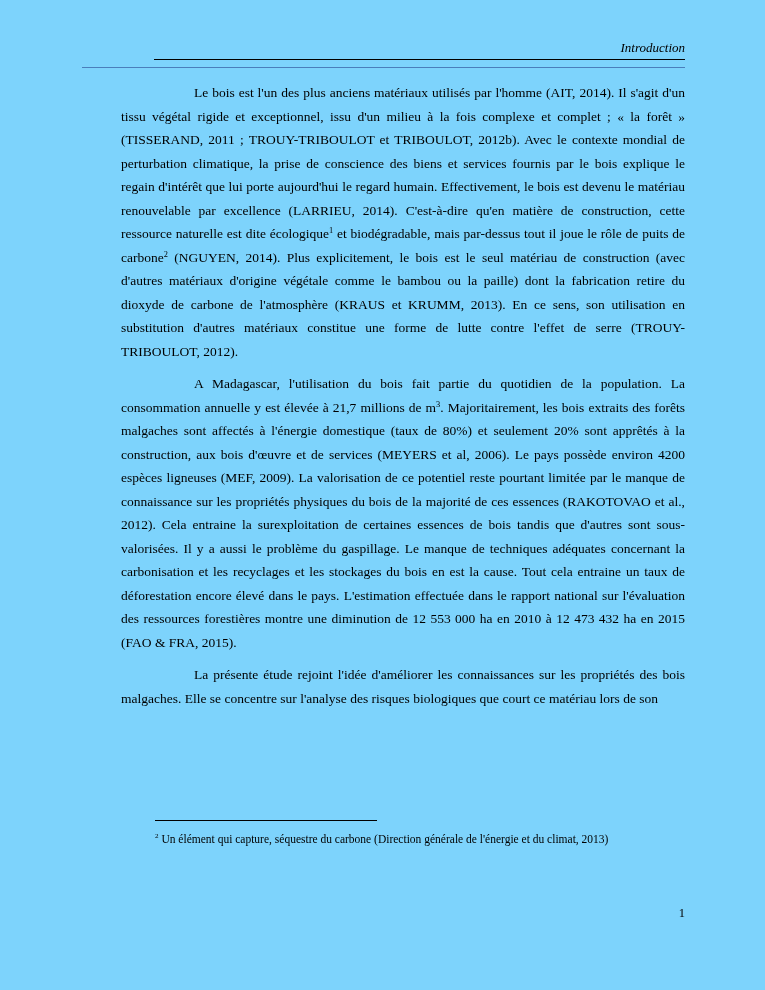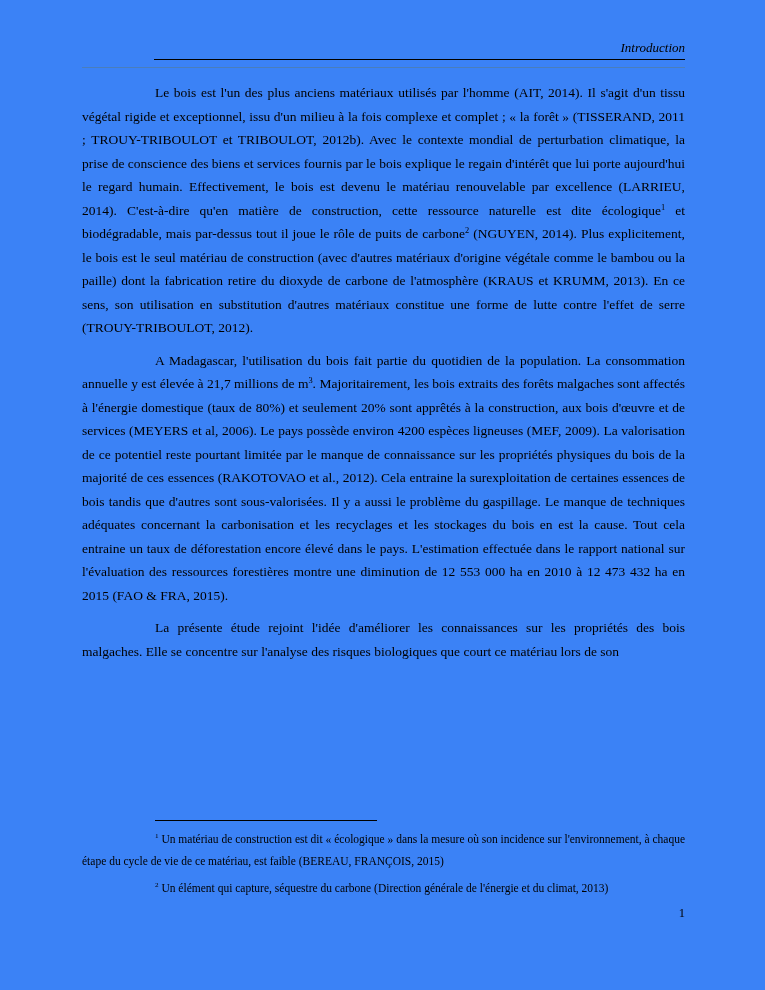--- a/index.html
+++ b/index.html
@@ -1,34 +1,34 @@
 <!DOCTYPE html>
 <html><head>
 <meta charset="utf-8">
 <style>
   html,body{margin:0;padding:0;background:#e9e9e9;}
   .page{
-    width:765px;height:990px;background:#3b82f6;position:relative;
+    width:765px;height:990px;background:#7dd3fc;position:relative;
     box-sizing:border-box;margin:0 auto;
     font-family:"Liberation Serif","DejaVu Serif",serif;
     color:#000;overflow:hidden;
   }
   .content{position:absolute;left:82px;right:80px;top:0;}
   .running-header{
     padding-top:40px;text-align:right;font-style:italic;
     font-size:13px;padding-bottom:3px;
   }
   .header-rule{border-bottom:1.5px solid #000;margin-left:72px;}
   .chapter-heading{
     margin:62px 0 0 0;text-align:center;color:#1f3864;
     font-size:20px;font-weight:bold;letter-spacing:0.3px;
   }
   .chapter-heading .num{margin-right:18px;}
   .heading-rule{border-bottom:1px solid #4a7ebb;margin-top:7px;}
-  .body-text{margin-top:13px;}
+  .body-text{margin-top:13px;margin-left:39px;}
   .body-text p{
     margin:0 0 9px 0;font-size:13.5px;line-height:23.5px;
     text-align:justify;text-indent:73px;
   }
   sup{font-size:0.62em;line-height:0;vertical-align:super;}
   .footnotes{position:absolute;left:82px;right:80px;top:820px;}
   .footnote-rule{width:222px;border-bottom:1px solid #000;margin-left:73px;margin-bottom:7px;}
   .footnote{
     font-size:11.5px;line-height:22px;text-align:justify;
     text-indent:73px;margin:0 0 5px 0;
@@ -53,18 +53,17 @@
 
       <p><span>A Madagascar, l'utilisation du bois fait partie du quotidien de la population. La consommation annuelle y est élevée à 21,7 millions de m</span><sup>3</sup><span>. Majoritairement, les bois extraits des forêts malgaches sont affectés à l'énergie domestique (taux de 80%) et seulement 20% sont apprêtés à la construction, aux bois d'œuvre et de services (MEYERS et al, 2006). Le pays possède environ 4200 espèces ligneuses (MEF, 2009). La valorisation de ce potentiel reste pourtant limitée par le manque de connaissance sur les propriétés physiques du bois de la majorité de ces essences (RAKOTOVAO et al., 2012). Cela entraine la surexploitation de certaines essences de bois tandis que d'autres sont sous-valorisées. Il y a aussi le problème du gaspillage. Le manque de techniques adéquates concernant la carbonisation et les recyclages et les stockages du bois en est la cause. Tout cela entraine un taux de déforestation encore élevé dans le pays. L'estimation effectuée dans le rapport national sur l'évaluation des ressources forestières montre une diminution de 12 553 000 ha en 2010 à 12 473 432 ha en 2015 (FAO &amp; FRA, 2015).</span></p>
 
       <p><span>La présente étude rejoint l'idée d'améliorer les connaissances sur les propriétés des bois malgaches. Elle se concentre sur l'analyse des risques biologiques que court ce matériau lors de son</span></p>
     </div>
 
   </div>
 
   <div class="footnotes">
     <div class="footnote-rule"></div>
-    <p class="footnote"><sup>1</sup><span> Un matériau de construction est dit « écologique » dans la mesure où son incidence sur l'environnement, à chaque étape du cycle de vie de ce matériau, est faible (BEREAU, FRANÇOIS, 2015)</span></p>
     <p class="footnote"><sup>2</sup><span> Un élément qui capture, séquestre du carbone (Direction générale de l'énergie et du climat, 2013)</span></p>
   </div>
 
   <div class="page-number">1</div>
 </div>
 
 </body></html>

